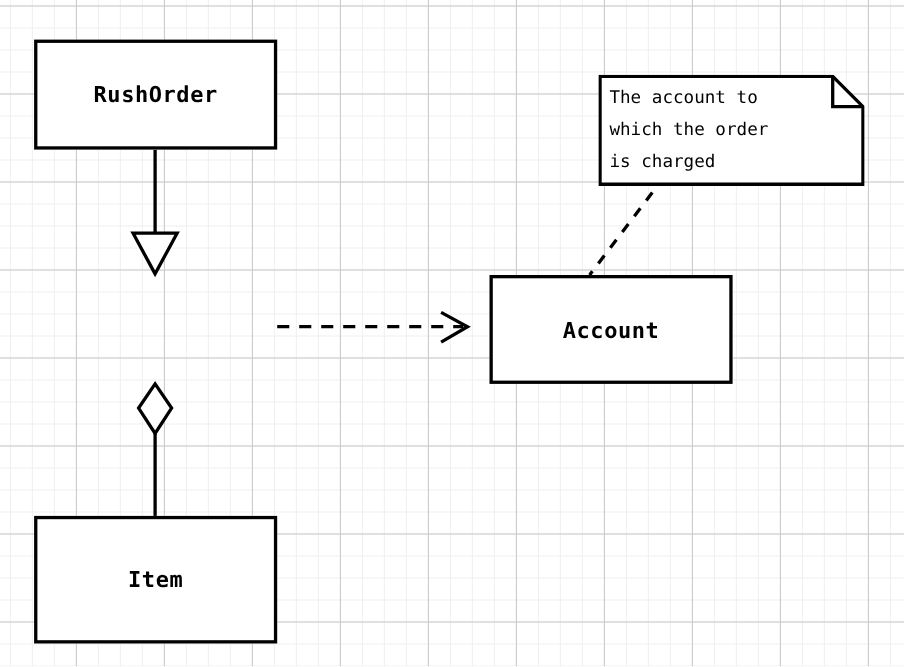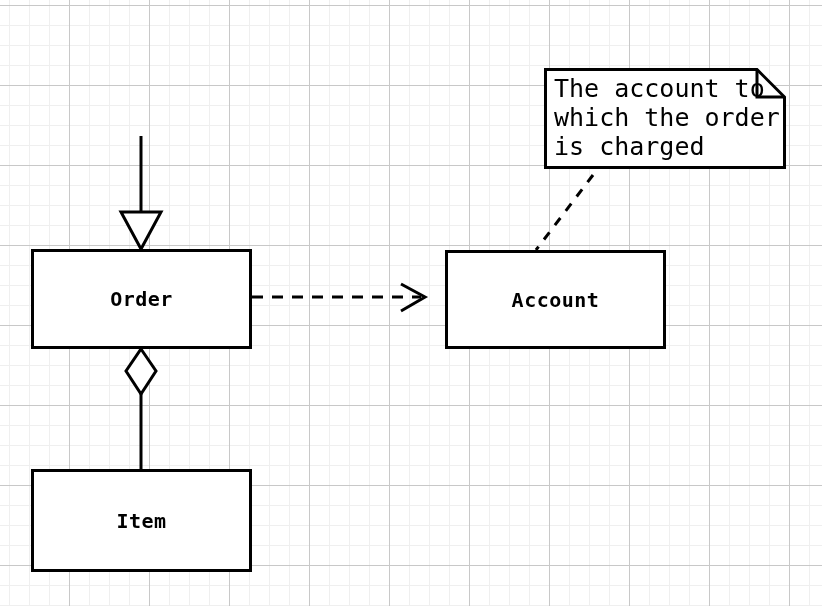--- a/index.html
+++ b/index.html
@@ -45,37 +45,37 @@
     font-family: "DejaVu Sans Mono", monospace;
     font-size: 20px;
     font-weight: bold;
     color: #000000;
     letter-spacing: 0.5px;
     line-height: 1;
     user-select: none;
   }
   #box-rushorder { left: 31px;  top: 36px;  width: 221px; height: 100px; }
   #box-order     { left: 31px;  top: 249px; width: 221px; height: 100px; }
-  #box-item      { left: 31px;  top: 469px; width: 221px; height: 103px; }
+  #box-item      { left: 31px;  top: 469px; width: 221px; height: 116px; }
   #box-account   { left: 445px; top: 250px; width: 221px; height: 99px; }
 
   #note-comment {
     position: absolute;
     left: 544px;
     top: 68px;
     width: 242px;
     height: 101px;
   }
   .note-text {
     position: absolute;
     left: 10px;
     top: 6px;
     width: 232px;
     font-family: "DejaVu Sans Mono", monospace;
-    font-size: 25px;
+    font-size: 16px;
     font-weight: normal;
     line-height: 29px;
     color: #000000;
     white-space: pre;
     user-select: none;
   }
   .note-shape {
     position: absolute;
     left: 0;
     top: 0;
@@ -103,24 +103,24 @@
     <g>
       <line x1="252" y1="297" x2="421" y2="297" stroke="#000000" stroke-width="3" stroke-dasharray="11 9"></line>
       <polyline points="401,284 425,297 401,311" fill="none" stroke="#000000" stroke-width="3" stroke-linecap="butt" stroke-linejoin="miter"></polyline>
     </g>
 
     <g>
       <line x1="593" y1="175" x2="536" y2="250" stroke="#000000" stroke-width="3" stroke-dasharray="9 9"></line>
     </g>
   </svg>
 
+  <div class="class-box" id="box-rushorder">
+    <span class="class-name">RushOrder</span>
+  </div>
 
-  <div class="class-box" id="box-order">
-    <span class="class-name">Order</span>
-  </div>
 
   <div class="class-box" id="box-item">
     <span class="class-name">Item</span>
   </div>
 
   <div class="class-box" id="box-account">
     <span class="class-name">Account</span>
   </div>
 
   <div id="note-comment">

